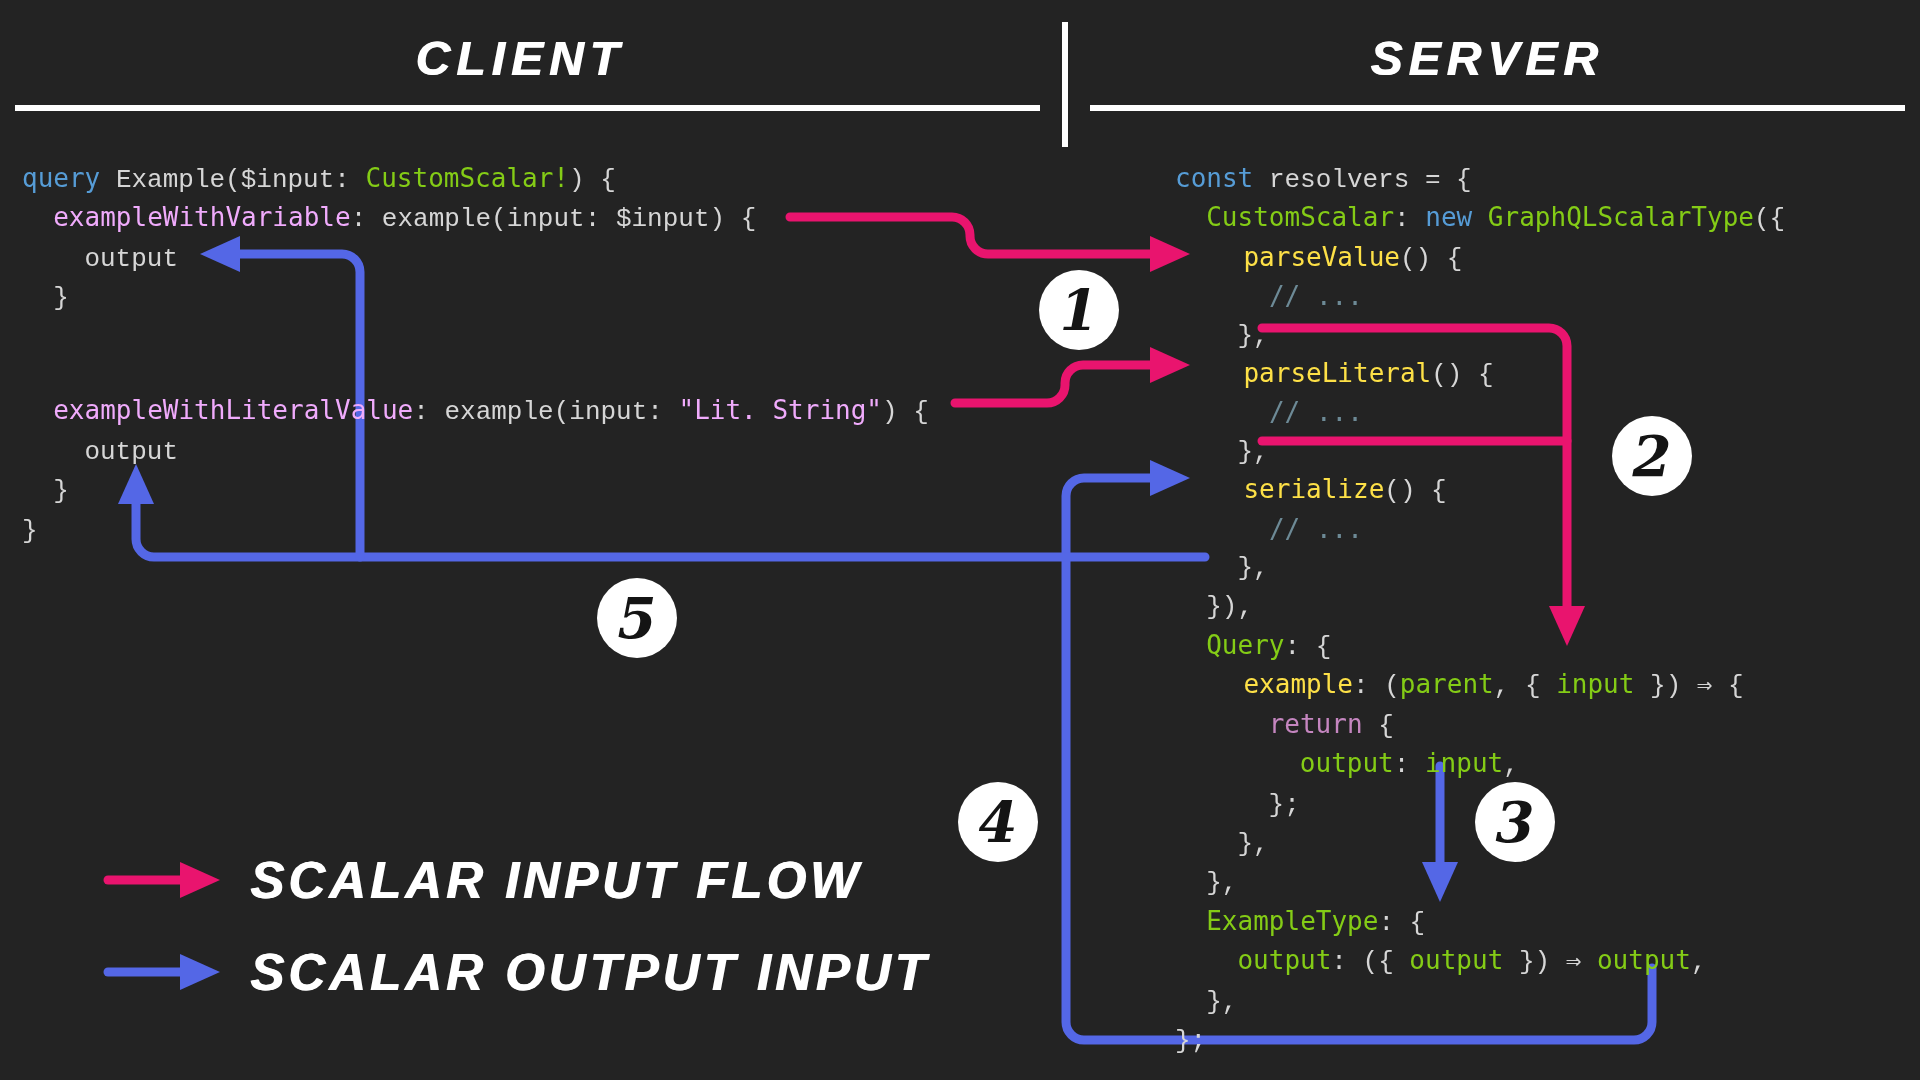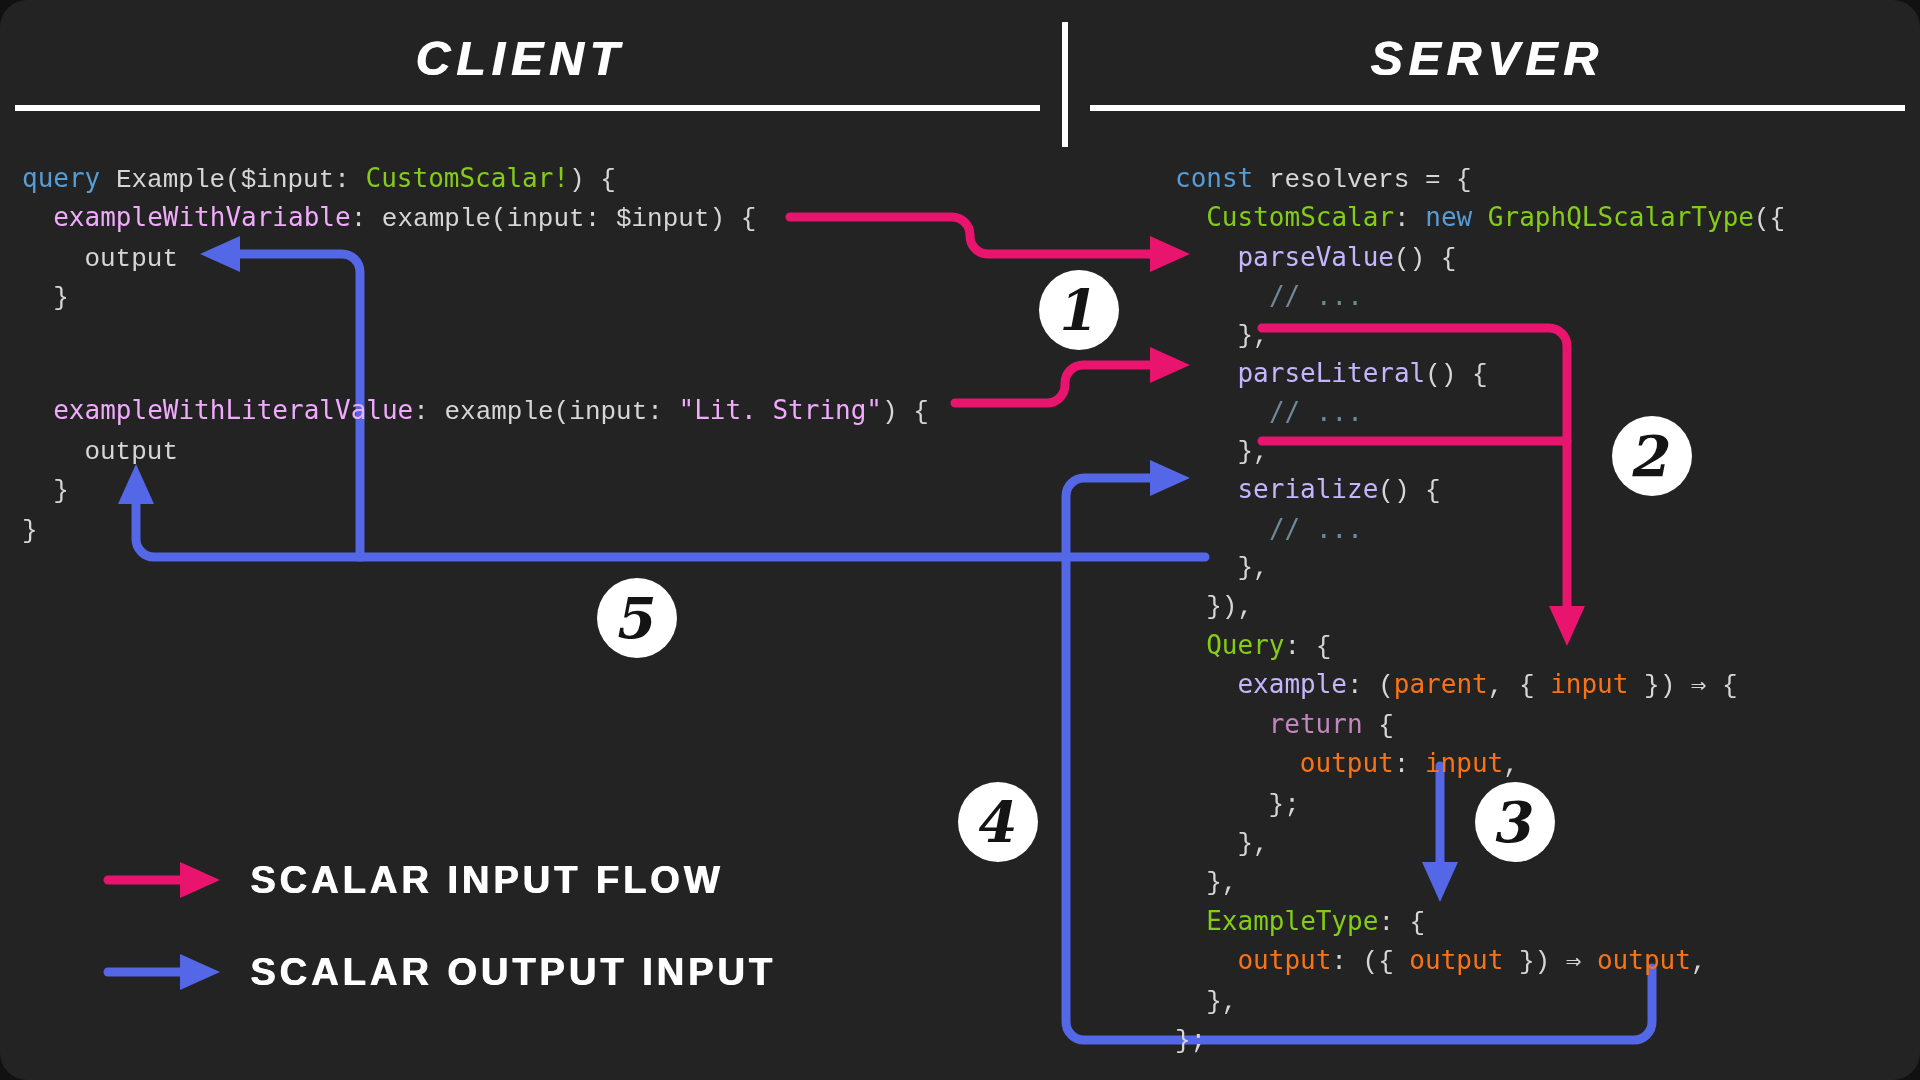--- a/index.html
+++ b/index.html
@@ -3,41 +3,40 @@
 <meta charset="utf-8">
 <title>GraphQL Custom Scalar Flow</title>
 <style>
   * { margin:0; padding:0; box-sizing:border-box; }
   html,body { background:#111; }
   .canvas {
     --bg:#232323; --pink:#e9146e; --blue:#5467e6;
     position:relative; width:1920px; height:1080px;
     background:var(--bg); overflow:hidden;
     font-family:"DejaVu Sans Mono", monospace;
-    border-radius:27px;
   }
   
   .title {
     position:absolute; transform:translate(-50%,-50%);
     font-family:"Liberation Sans", sans-serif;
     font-weight:bold; font-style:italic;
     font-size:48px; letter-spacing:6px; color:#ffffff;
     text-shadow:1px 0 0 #ffffff;
     white-space:nowrap;
   }
   .rule { position:absolute; background:#ffffff; }
   
   .code { position:absolute; font-size:26px; line-height:37.4px; white-space:pre; color:#d6d6d6; z-index:2; }
   .client-code { left:22px; top:160px; }
   .server-code { left:1175px; top:160px; }
   .tok-kw   { color:#569cd6; }
   .tok-type { color:#84cc16; }
   .tok-str  { color:#f0abfc; }
-  .tok-fn   { color:#c4b5fd; }
-  .tok-var  { color:#f97316; }
+  .tok-fn   { color:#fde047;margin-left:6px; }
+  .tok-var  { color:#84cc16; }
   .tok-ctrl { color:#c586c0;text-align:right; }
   .tok-com  { color:#6d8a96; }
   .tok-pl   { color:#d6d6d6;font-family:Liberation Mono, monospace; }
   
   svg.overlay { position:absolute; left:0; top:0; z-index:1; }
   path.flow { fill:none; stroke-width:9; stroke-linecap:round; stroke-linejoin:round; }
   .flow-input  { stroke:var(--pink); }
   .flow-output { stroke:var(--blue); }
   .head-input  { fill:var(--pink); }
   .head-output { fill:var(--blue); }
@@ -46,22 +45,22 @@
     position:absolute; width:80px; height:80px; border-radius:50%;
     background:#ffffff; color:#141414;
     display:flex; align-items:center; justify-content:center;
     font-family:"DejaVu Serif", serif; font-weight:bold; font-style:italic;
     font-size:56px; transform:translate(-50%,-50%); z-index:3;
   }
   
   .legend-label {
     position:absolute; transform:translateY(-50%);
     font-family:"Liberation Sans", sans-serif;
-    font-weight:bold; 
-    font-size:38px; letter-spacing:4px; color:#ffffff;
+    font-weight:bold; font-style:italic;
+    font-size:51px; letter-spacing:4px; color:#ffffff;
     text-shadow:1px 0 0 #ffffff;
     white-space:nowrap; z-index:2;
   }
 </style>
 </head>
 <body>
 
 <div class="canvas" style="--bg: #232323; --pink: #e9146e; --blue: #5467e6;">
 
   <div class="title" style="left:520px; top:58px;">CLIENT</div>

